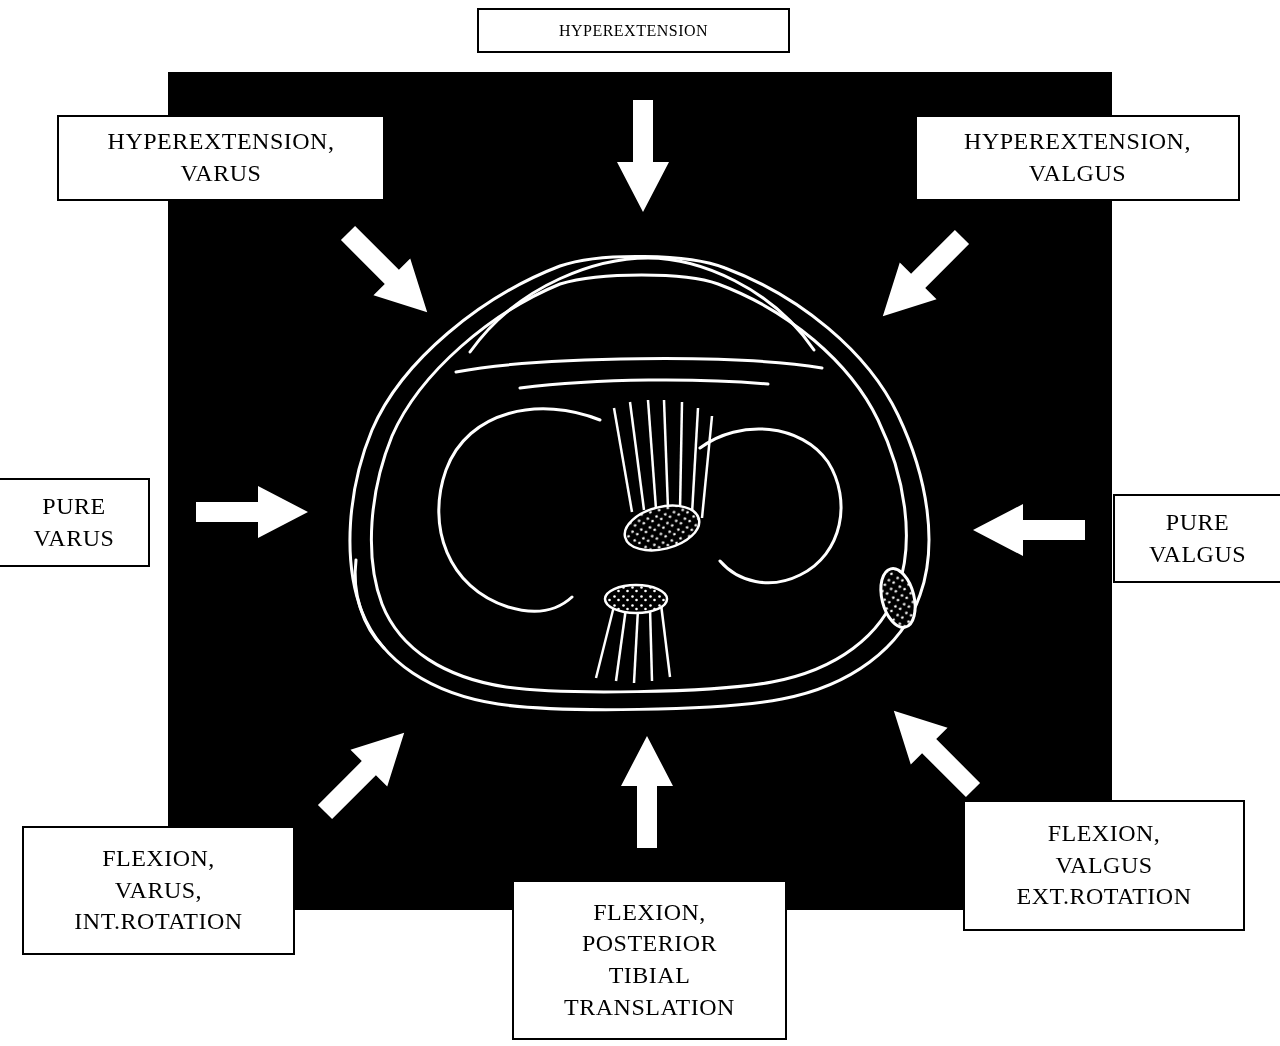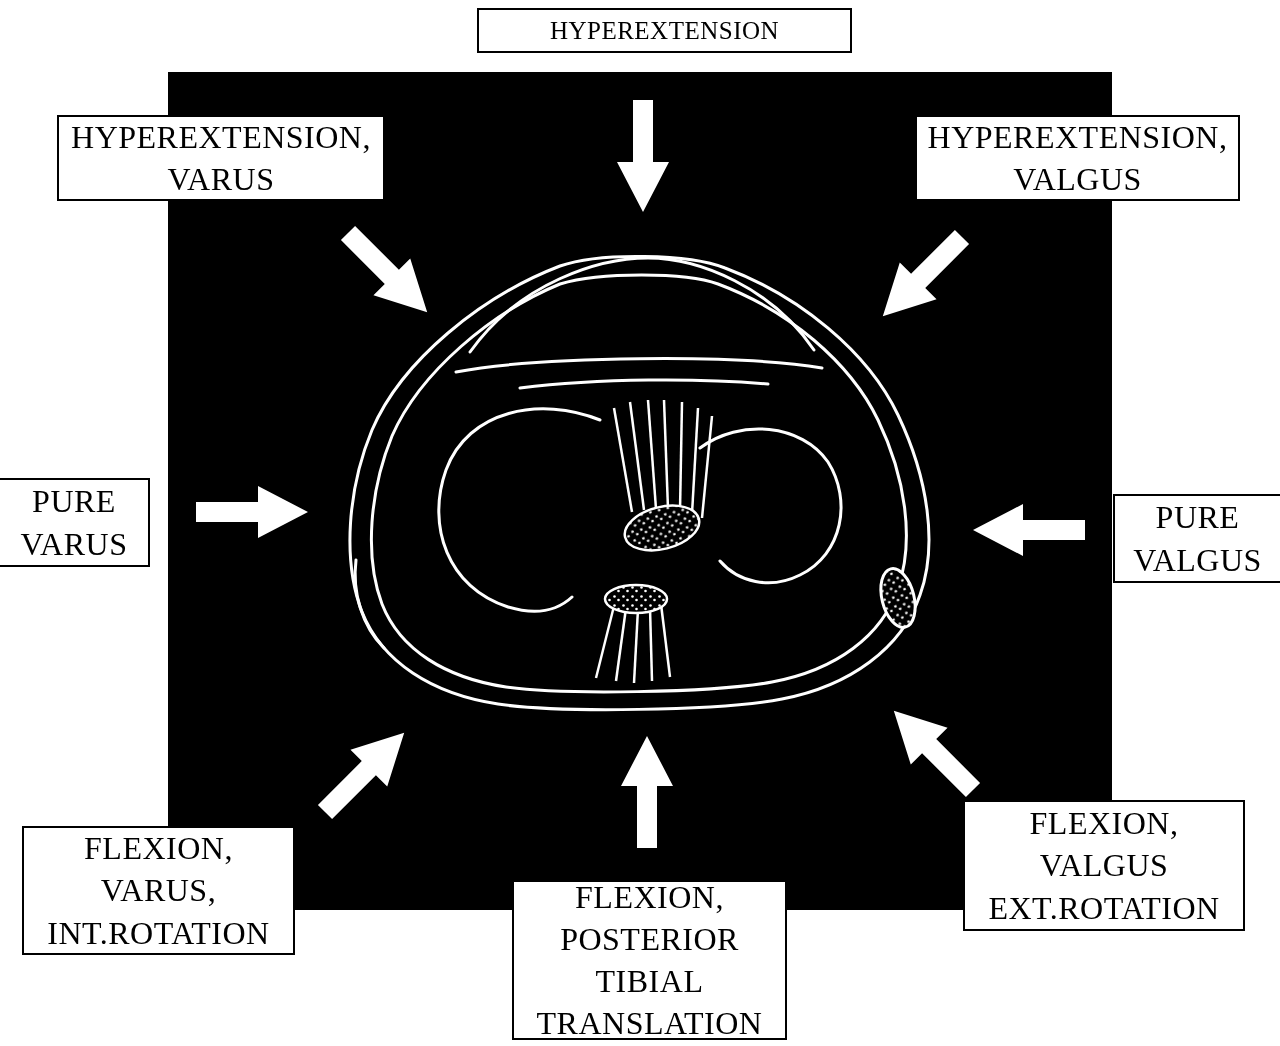--- a/index.html
+++ b/index.html
@@ -22,27 +22,27 @@
   }
   .label-box {
     position: absolute;
     background: #ffffff;
     border: 2px solid #000000;
     color: #000000;
     display: flex;
     align-items: center;
     justify-content: center;
     text-align: center;
-    font-size: 32px;
+    font-size: 24px;
     line-height: 1.32;
     white-space: pre-line;
     box-sizing: border-box;
     letter-spacing: 0.5px;
   }
-  .label-top          { left: 477px;  top: 8px;    width: 375px; height: 45px; font-size: 25px; }
+  .label-top          { left: 477px;  top: 8px;    width: 313px; height: 45px; font-size: 16px; }
   .label-top-left     { left: 57px;   top: 115px;  width: 328px; height: 86px; }
   .label-top-right    { left: 915px;  top: 115px;  width: 325px; height: 86px; }
   .label-left         { left: -2px;   top: 478px;  width: 152px; height: 89px; }
   .label-right        { left: 1113px; top: 494px;  width: 169px; height: 89px; }
   .label-bottom-left  { left: 22px;   top: 826px;  width: 273px; height: 129px; }
   .label-bottom       { left: 512px;  top: 880px;  width: 275px; height: 160px; }
   .label-bottom-right { left: 963px;  top: 800px;  width: 282px; height: 131px; }
 </style>
 </head>
 <body>

